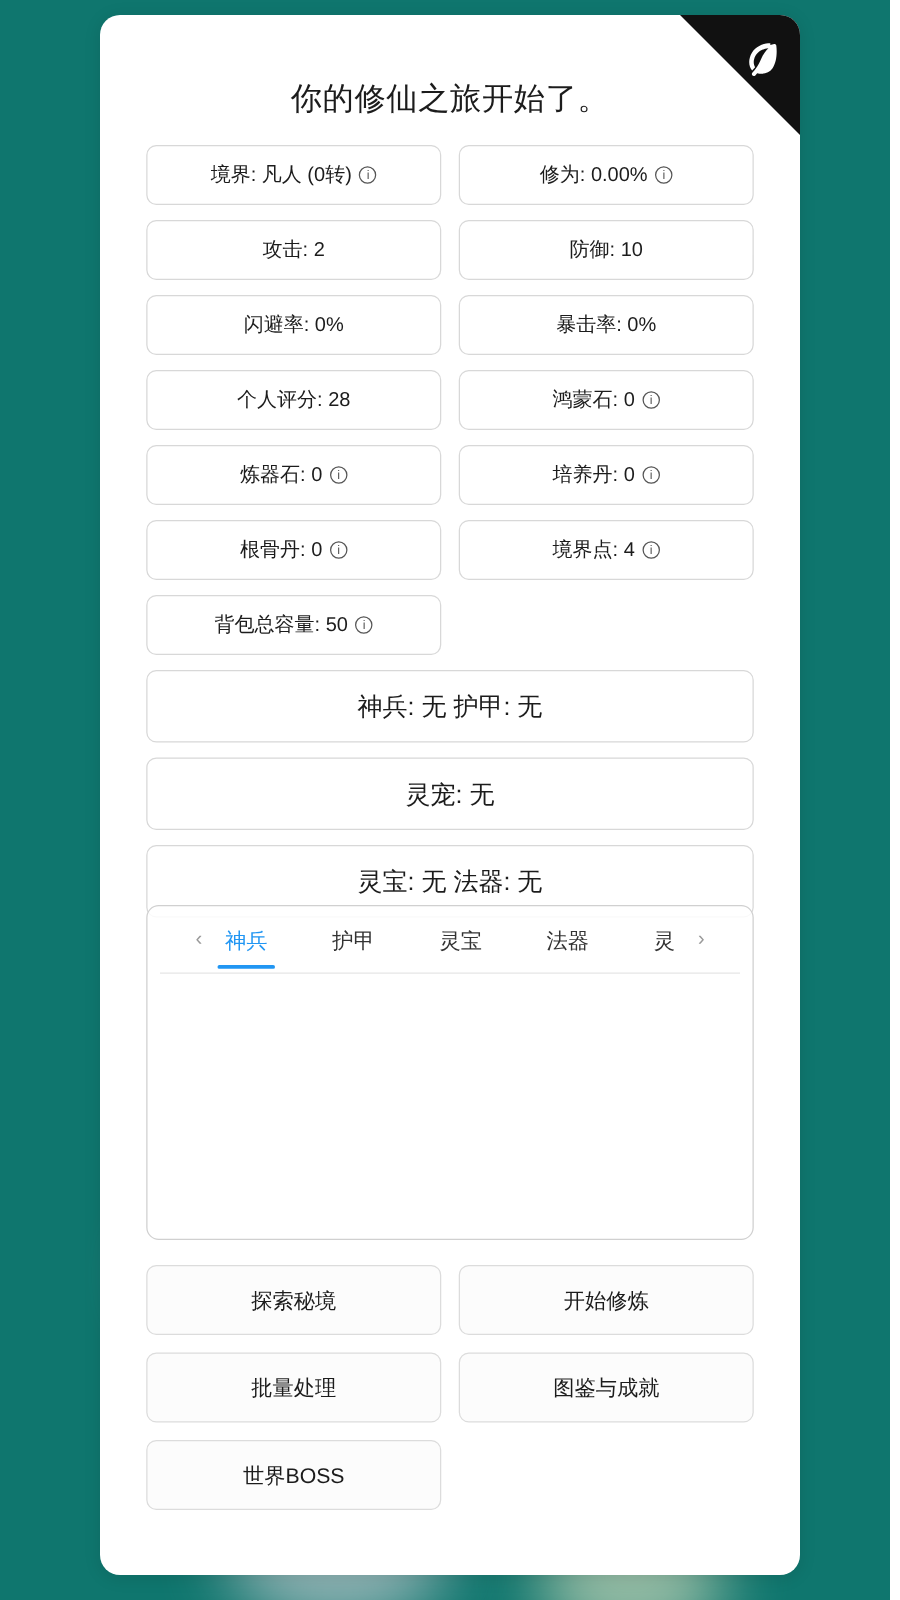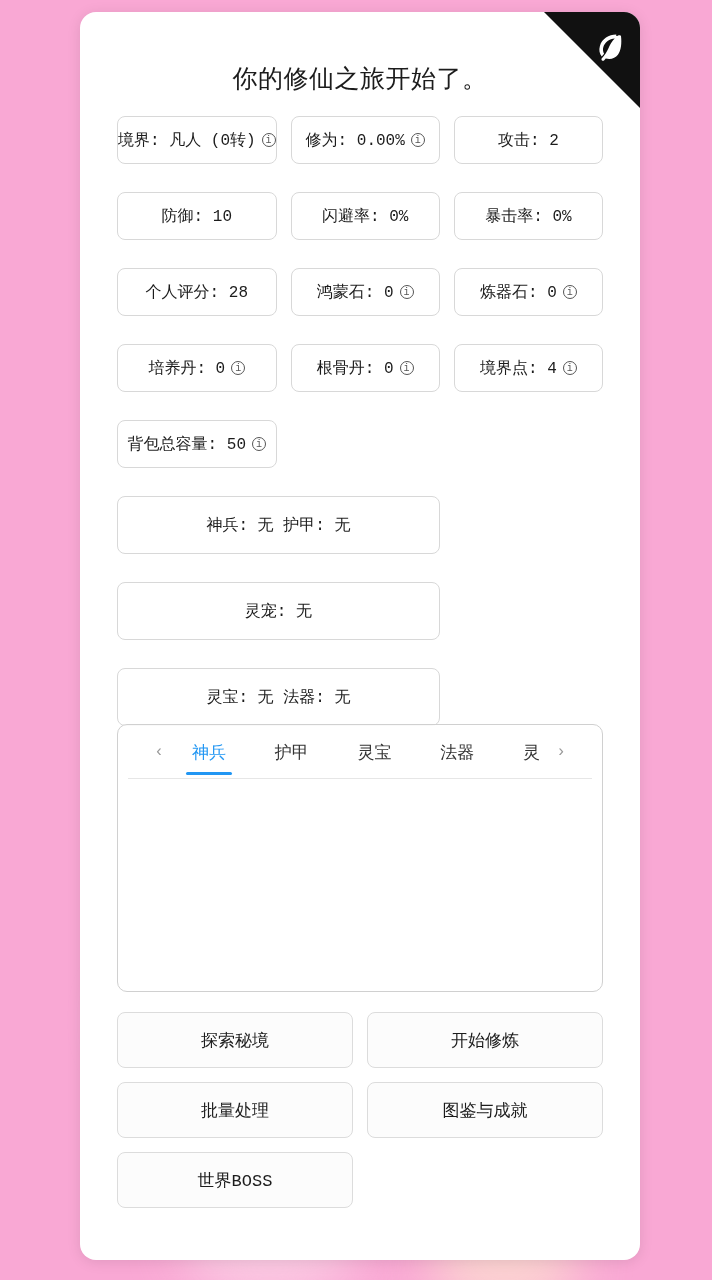--- a/index.html
+++ b/index.html
@@ -6,22 +6,21 @@
   html, body {
     margin: 0; padding: 0;
     width: 720px; height: 1280px;
     background: #ffffff;
     font-family: "Liberation Sans", "DejaVu Sans", sans-serif;
   }
   #app {
     position: relative;
     width: 712px; height: 1280px;
     overflow: hidden;
-    background: #f9a8d4;
-    font-family: Liberation Mono, monospace;
+    background: #0f766e;
   }
   
   .blob { position: absolute; border-radius: 50%; filter: blur(26px); opacity: .55; }
   .blob.b1 { width: 120px; height: 90px; background: #fdf7b8; left: 232px; top: 272px; }
   .blob.b2 { width: 130px; height: 100px; background: #fbe3f2; left: 380px; top: 400px; }
   .blob.b3 { width: 150px; height: 110px; background: #fdf7b8; left: 330px; top: 660px; }
   .blob.b4 { width: 200px; height: 120px; background: #f1e7fb; left: 120px; top: 960px; }
   .blob.b5 { width: 180px; height: 120px; background: #fde6ef; left: 180px; top: 1180px; }
   .blob.b6 { width: 150px; height: 120px; background: #fdf2cf; left: 430px; top: 1200px; }
 
@@ -56,22 +55,22 @@
     font-size: 25px;
     color: #1c1c1c;
     letter-spacing: .5px;
   }
 
   .stats {
     position: absolute;
     left: 37px; top: 104px;
     width: 486px;
     display: grid;
-    grid-template-columns: 1fr 1fr 1fr;
-    gap: 28px 14px;
+    grid-template-columns: 1fr 1fr;
+    gap: 12px 14px;
   }
   .stat {
     height: 48px;
     border: 1px solid #d8d8d8;
     border-radius: 8px;
     background: rgba(255,255,255,.82);
     display: flex; align-items: center; justify-content: center;
     font-size: 16px;
     color: #1c1c1c;
     white-space: nowrap;
@@ -80,21 +79,21 @@
     display: inline-block;
     margin-left: 6px;
     width: 14px; height: 14px; line-height: 13px;
     border: 1px solid #555; border-radius: 50%;
     font-size: 10px; text-align: center; color: #555;
     vertical-align: middle;
   }
   .wide {
     grid-column: 1 / span 2;
     height: 58px;
-    font-size: 16px;
+    font-size: 20px;
   }
 
   .equip-panel {
     position: absolute;
     left: 37px; top: 712px;
     width: 486px; height: 268px;
     border: 1px solid #d0d0d0;
     border-radius: 10px;
     background: rgba(255,255,255,.85);
     overflow: hidden;
@@ -116,21 +115,21 @@
     flex: 1;
     display: flex; align-items: center; justify-content: space-between;
     padding: 0 10px;
   }
   .tab {
     font-size: 17px; color: #333;
     padding: 12px 2px 10px 2px;
     position: relative;
     cursor: pointer;
   }
-  .tab.active { color: #2196f3; margin-left: 12px; }
+  .tab.active { color: #2196f3; }
   .tab.active::after {
     content: "";
     position: absolute; left: -4px; right: -4px; bottom: -1px;
     height: 3px; background: #2196f3; border-radius: 2px;
   }
   .tab.partial { color: #333; }
   .equip-body { height: 212px; }
 
   .actions {
     position: absolute;

